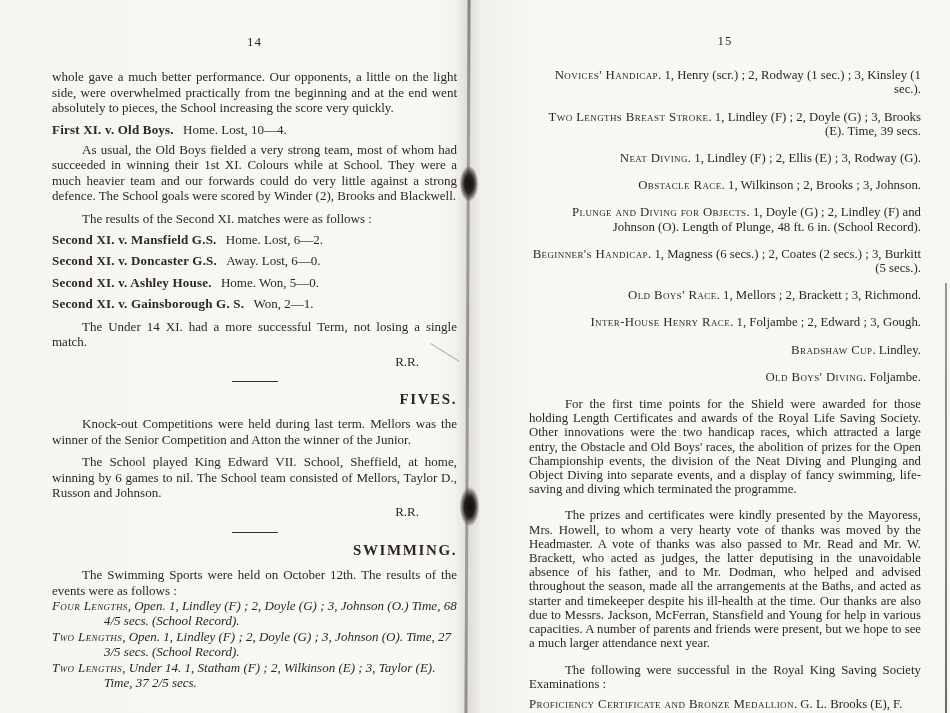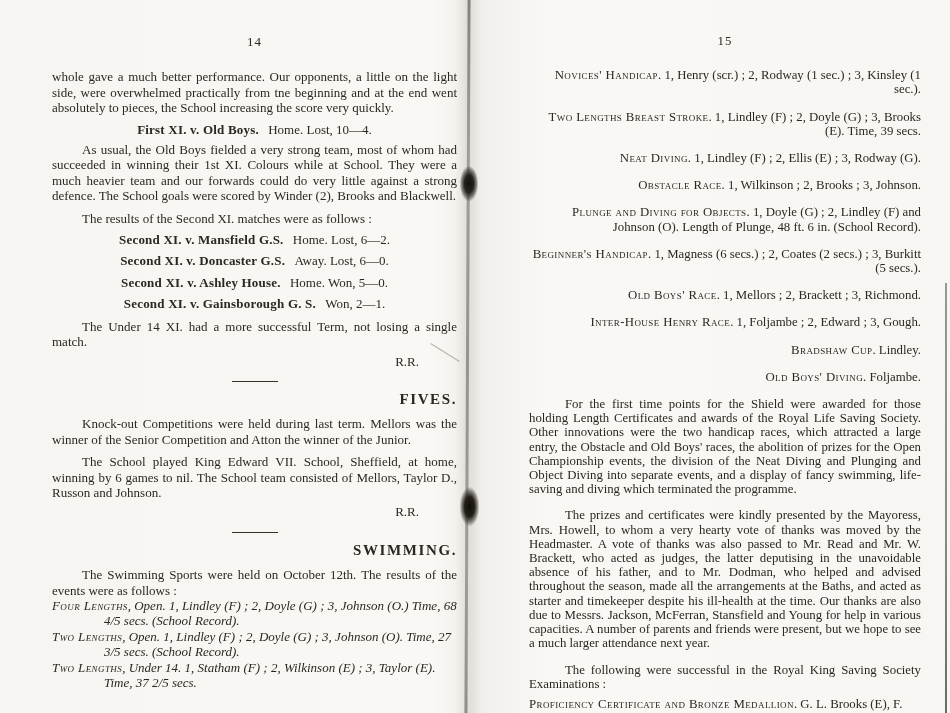--- a/index.html
+++ b/index.html
@@ -17,21 +17,21 @@
   
   .page-col { position:absolute; top:34px; }
   .col-left  { left:52px;  width:405px; font-size:13px;   line-height:15.4px; }
   .col-right { left:529px; width:392px; font-size:12.8px; line-height:14.2px; }
   .pageno { text-align:center; margin:0 0 20px 0; letter-spacing:1px; }
   p { margin:0; text-align:justify; }
   .ind  { text-indent:30px; }
   .ind2 { text-indent:36px; }
   .gap   { margin-top:7px; }
   .gap-s { margin-top:5px; }
-  .matchline { text-align:center; margin-top:6px; }
+  .matchline { text-align:left; margin-top:6px; }
   .matchline b { letter-spacing:.2px; }
   .res { margin-left:6px; }
   .sig { text-align:right; padding-right:38px; margin-top:4px;font-family:Liberation Serif, serif; }
   .rule { width:46px; border:0; border-top:1.6px solid #35322c; margin:12px auto 10px auto; }
   .sect-head { text-align:right; font-weight:bold; letter-spacing:1.6px; font-size:15px; margin:4px 0 9px 0; }
   .hang  { padding-left:52px; text-indent:-52px; margin-top:0; text-align:left;font-style:italic; }
   .hangr { padding-left:48px; text-indent:-48px; margin-top:13px; text-align:right; }
   .hangc { padding-left:46px; text-indent:-46px; margin-top:6px; text-align:left; }
   .sc { font-variant:small-caps; letter-spacing:.4px; }
   

